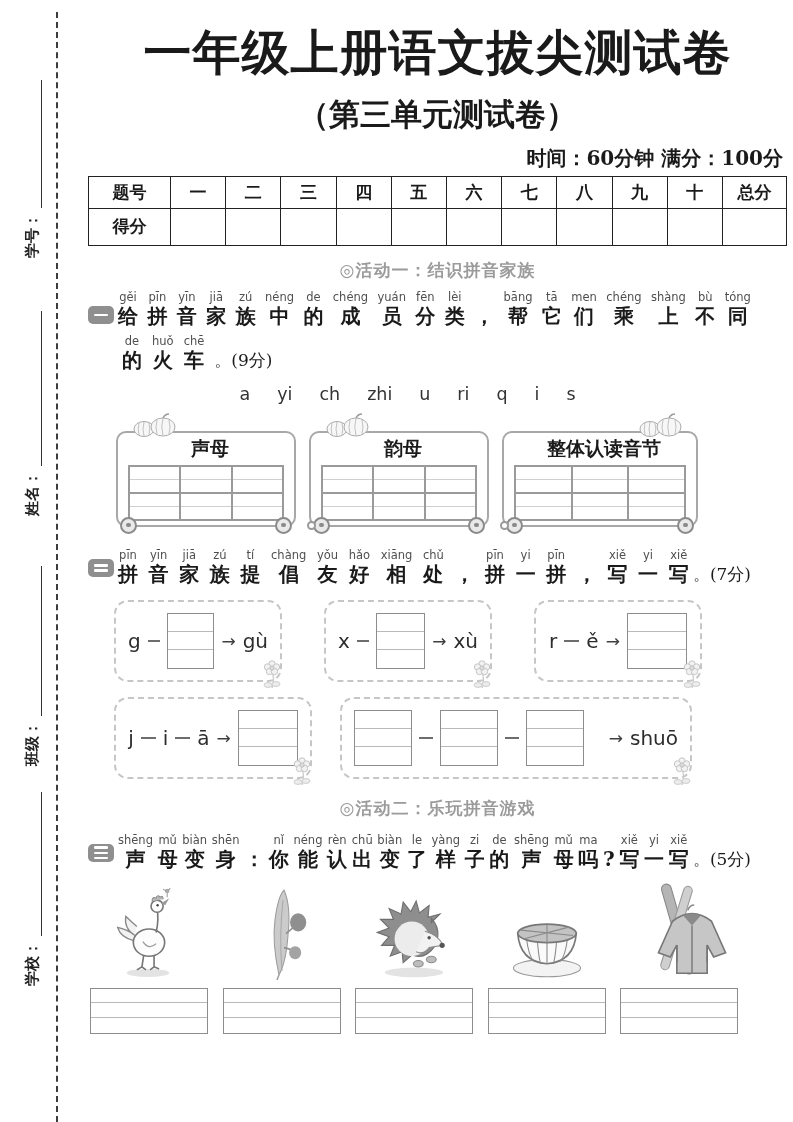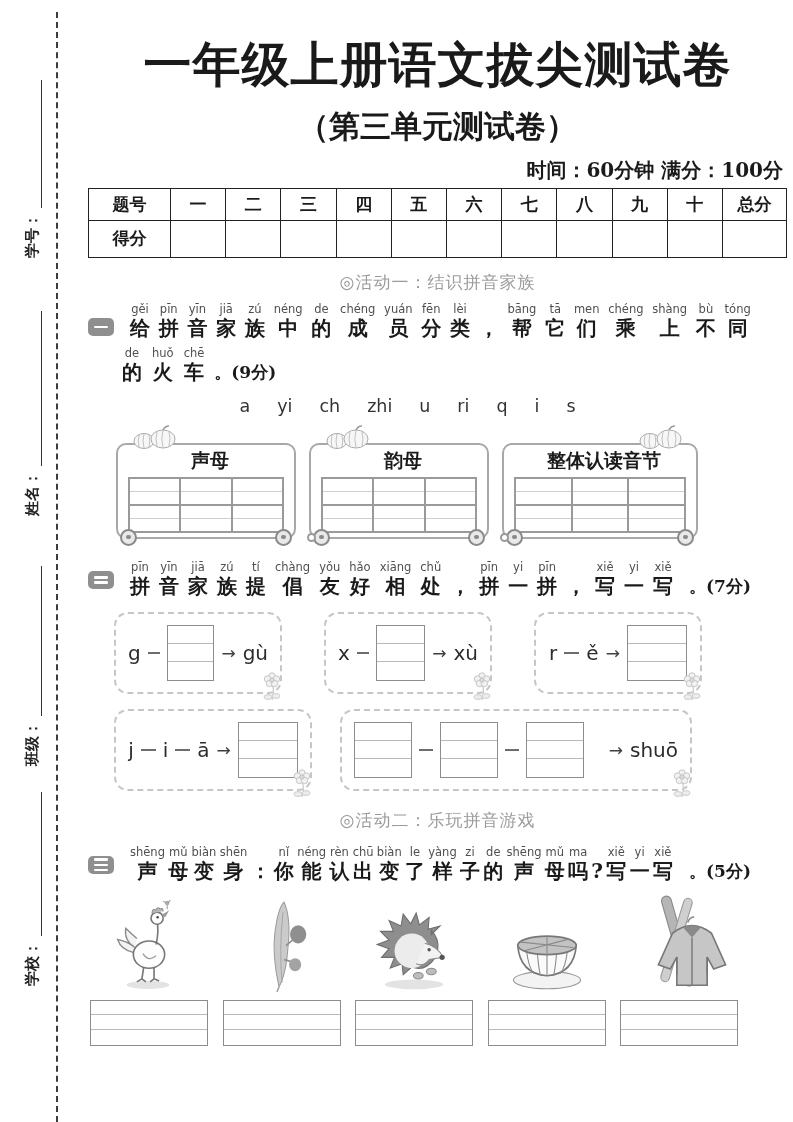--- a/index.html
+++ b/index.html
@@ -14,46 +14,46 @@
     border-left:2.5px dashed #3c3c3c; }
   .side-field { position:absolute; left:16px; height:26px;
     transform:rotate(-90deg); transform-origin:0 0;
     display:flex; align-items:flex-end; gap:5px; }
   .side-field .lbl { font:700 15px "DejaVu Serif", serif; white-space:nowrap; color:#222; }
   .side-field .line { flex:1; height:20px; border-bottom:1.7px solid #333; }
   .sf0 { top:258px; width:178px; } .sf1 { top:516px; width:205px; }
   .sf2 { top:766px; width:200px; } .sf3 { top:986px; width:194px; }
 
   
-  main { position:absolute; left:88px; top:12px; width:699px; }
+  main { position:absolute; left:88px; top:0; width:699px; }
   .title { margin:26px 0 0; text-align:center; font-size:48px; font-weight:900;
     letter-spacing:1px; line-height:1.1; }
   .subtitle { margin:15px 0 0; text-align:center; font-size:31px; font-weight:800; }
   .meta { margin-top:9px; text-align:right; font-size:20px; font-weight:700; padding-right:4px;
     font-family:"DejaVu Serif", serif; }
 
   table.score { border-collapse:collapse; width:100%; margin-top:4px; table-layout:fixed; }
   table.score td { border:1.7px solid #222; text-align:center; font-weight:700;
     font-size:17px; font-family:"DejaVu Serif", serif; padding:0; }
   table.score tr.hd td { height:32px; }
   table.score tr.sc td { height:37px; }
 
-  .activity { text-align:center; color:#9b9b9b; font-size:17px; font-weight:400;
+  .activity { text-align:center; color:#9b9b9b; font-size:17px; font-weight:700;
     margin-top:13px; letter-spacing:1px; }
 
-  .qrow { display:flex; gap:16px; padding-right:36px; margin-top:8px; }
+  .qrow { display:flex; gap:4px; padding-right:36px; margin-top:8px; }
   .qicon { flex:none; width:26px; height:18px; margin-top:16px; background:#8f8f8f;
     border-radius:5px; display:flex; flex-direction:column; justify-content:center;
     align-items:center; gap:2.5px; }
   .qicon i { display:block; width:14px; height:2.6px; background:#fff; border-radius:1.3px; }
   .ruby-line { flex:1; display:flex; justify-content:space-between; align-items:flex-end; }
   .rw { display:flex; flex-direction:column; align-items:center; }
   .rw .py { font-size:11.5px; color:#4f4f4f; height:15px; line-height:15px; white-space:nowrap; }
   .rw .zh { font-size:20px; font-weight:700; line-height:22px; font-family:"DejaVu Serif", serif; }
-  .tail { font-size:17px; font-weight:700; line-height:22px; align-self:flex-end;
+  .tail { font-size:17px; font-weight:400; line-height:22px; align-self:flex-end;
     font-family:"DejaVu Serif", serif; white-space:nowrap;margin-top:20px; }
   .cont-line { padding-left:34px; display:flex; gap:10px; margin-top:2px; align-items:flex-end; }
 
   .letters { display:flex; justify-content:center; gap:27px; margin:13px 60px 0 0;
     font-size:17.5px; color:#333; }
 
   
   .train { position:relative; margin:27px 0 16px 28px; width:594px; display:flex; gap:13px; }
   .car { position:relative; height:96px; border:2px solid #a8a8a8; border-radius:10px; background:#fff; }
   .car0, .car1 { width:180px; } .car2 { width:196px; }

